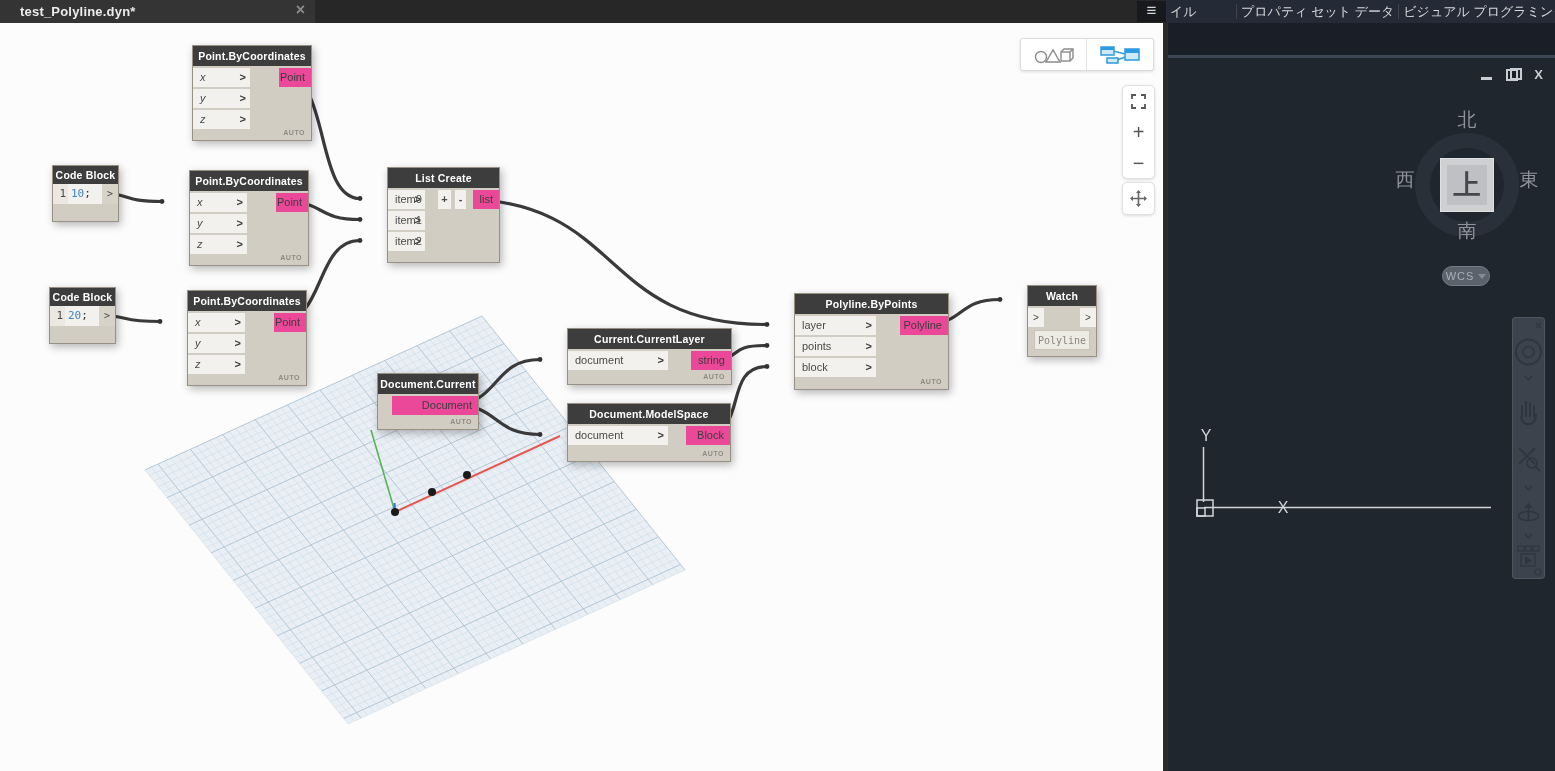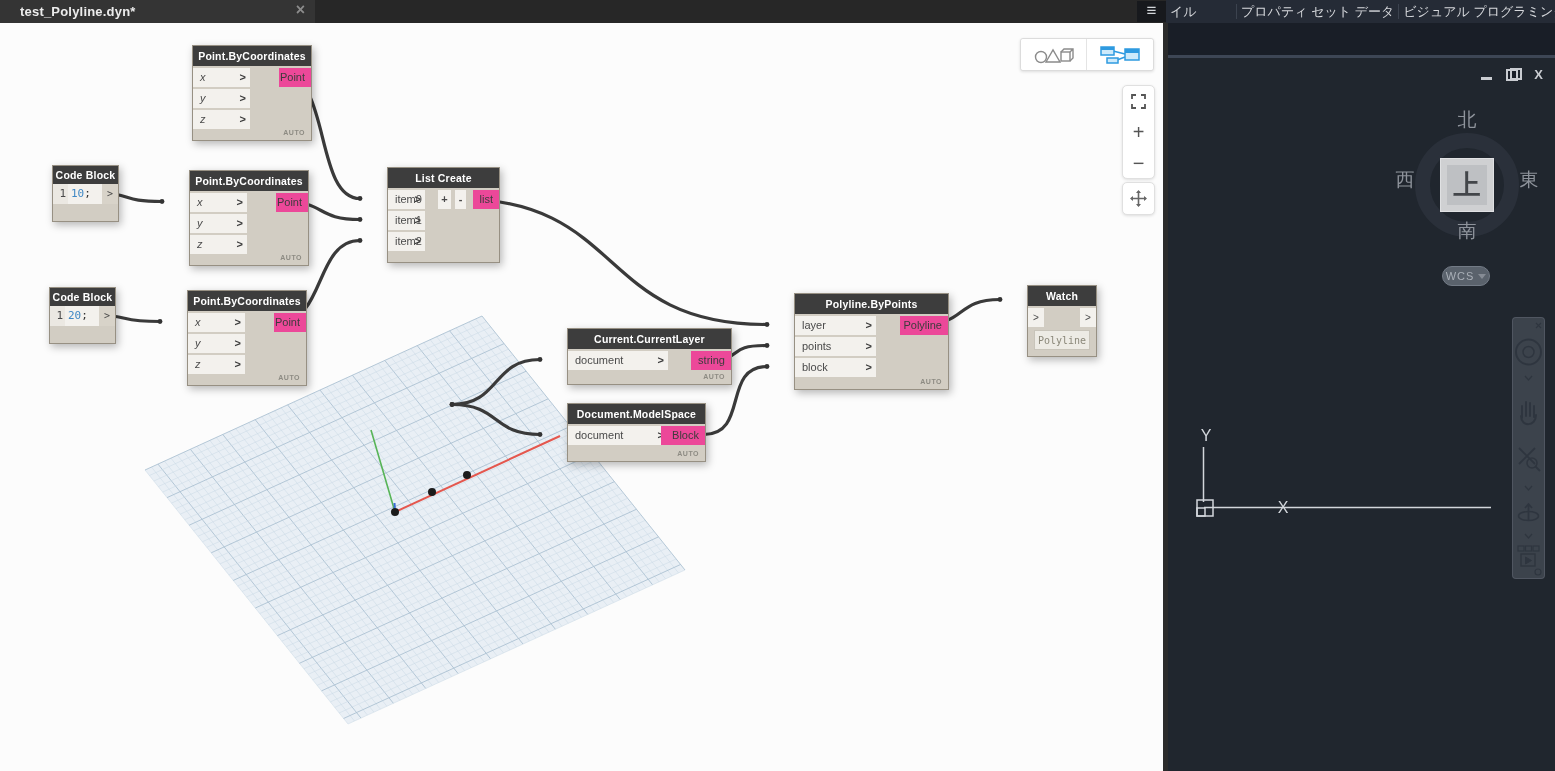--- a/index.html
+++ b/index.html
@@ -287,27 +287,32 @@
       </div>
       <div class="node std" style="left: 360px; top: 144px; width: 113px; height: 96px;">
         <div class="nhead">List Create</div>
         <div class="inrow" style="top: 22px; width: 37px;"><span>item0</span><span class="chev">&gt;</span></div>
         <div class="inrow" style="top: 43px; width: 37px;"><span>item1</span><span class="chev">&gt;</span></div>
         <div class="inrow" style="top: 64px; width: 37px;"><span>item2</span><span class="chev">&gt;</span></div>
         <div class="pmbtn" style="left: 50px; top: 22px; width: 13px;">+</div>
         <div class="pmbtn" style="left: 67px; top: 22px; width: 11px;">-</div>
         <div class="outrow" style="top: 22px; width: 26px;">list</div>
       </div>
+      <div class="node std" style="left: 350px; top: 350px; width: 102px; height: 57px;">
+        <div class="nhead">Document.Current</div>
+        <div class="outrow" style="top: 22px; width: 86px;">Document</div>
+        <div class="lacing">AUTO</div>
+      </div>
       <div class="node std" style="left: 540px; top: 305px; width: 165px; height: 57px;">
         <div class="nhead">Current.CurrentLayer</div>
         <div class="inrow" style="top: 22px; width: 100px;"><span>document</span><span class="chev">&gt;</span></div>
         <div class="outrow" style="top: 22px; width: 40px;">string</div>
         <div class="lacing">AUTO</div>
       </div>
-      <div class="node std" style="left: 540px; top: 380px; width: 139px; height: 59px;">
+      <div class="node std" style="left: 540px; top: 380px; width: 164px; height: 59px;">
         <div class="nhead">Document.ModelSpace</div>
         <div class="inrow" style="top: 22px; width: 100px;"><span>document</span><span class="chev">&gt;</span></div>
         <div class="outrow" style="top: 22px; width: 44px;">Block</div>
         <div class="lacing">AUTO</div>
       </div>
       <div class="node std" style="left: 767px; top: 270px; width: 155px; height: 97px;">
         <div class="nhead">Polyline.ByPoints</div>
         <div class="inrow" style="top: 22px; width: 81px;"><span>layer</span><span class="chev">&gt;</span></div>
         <div class="inrow" style="top: 43px; width: 81px;"><span>points</span><span class="chev">&gt;</span></div>
         <div class="inrow" style="top: 64px; width: 81px;"><span>block</span><span class="chev">&gt;</span></div>

